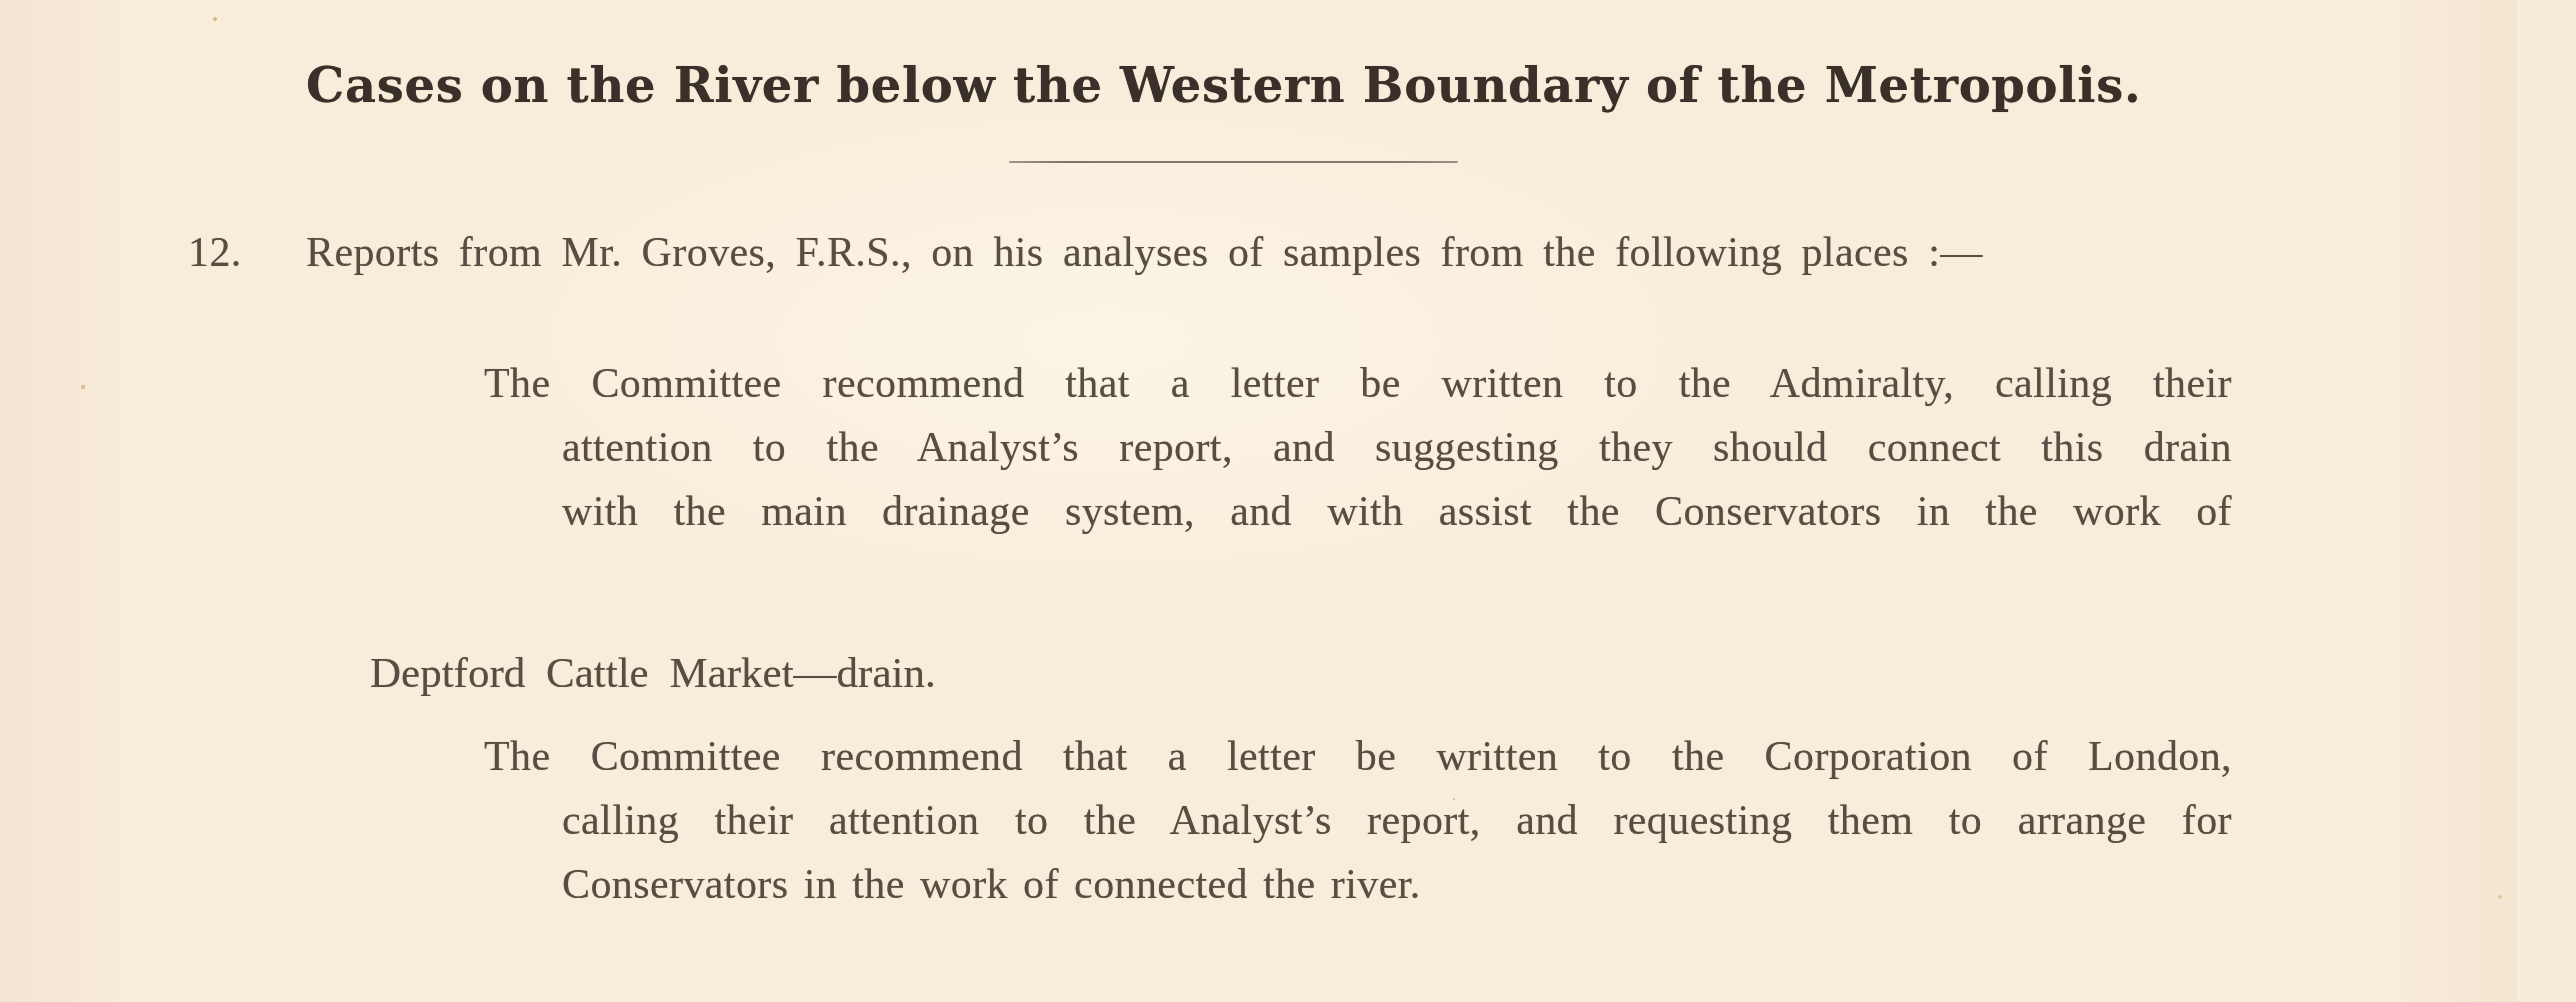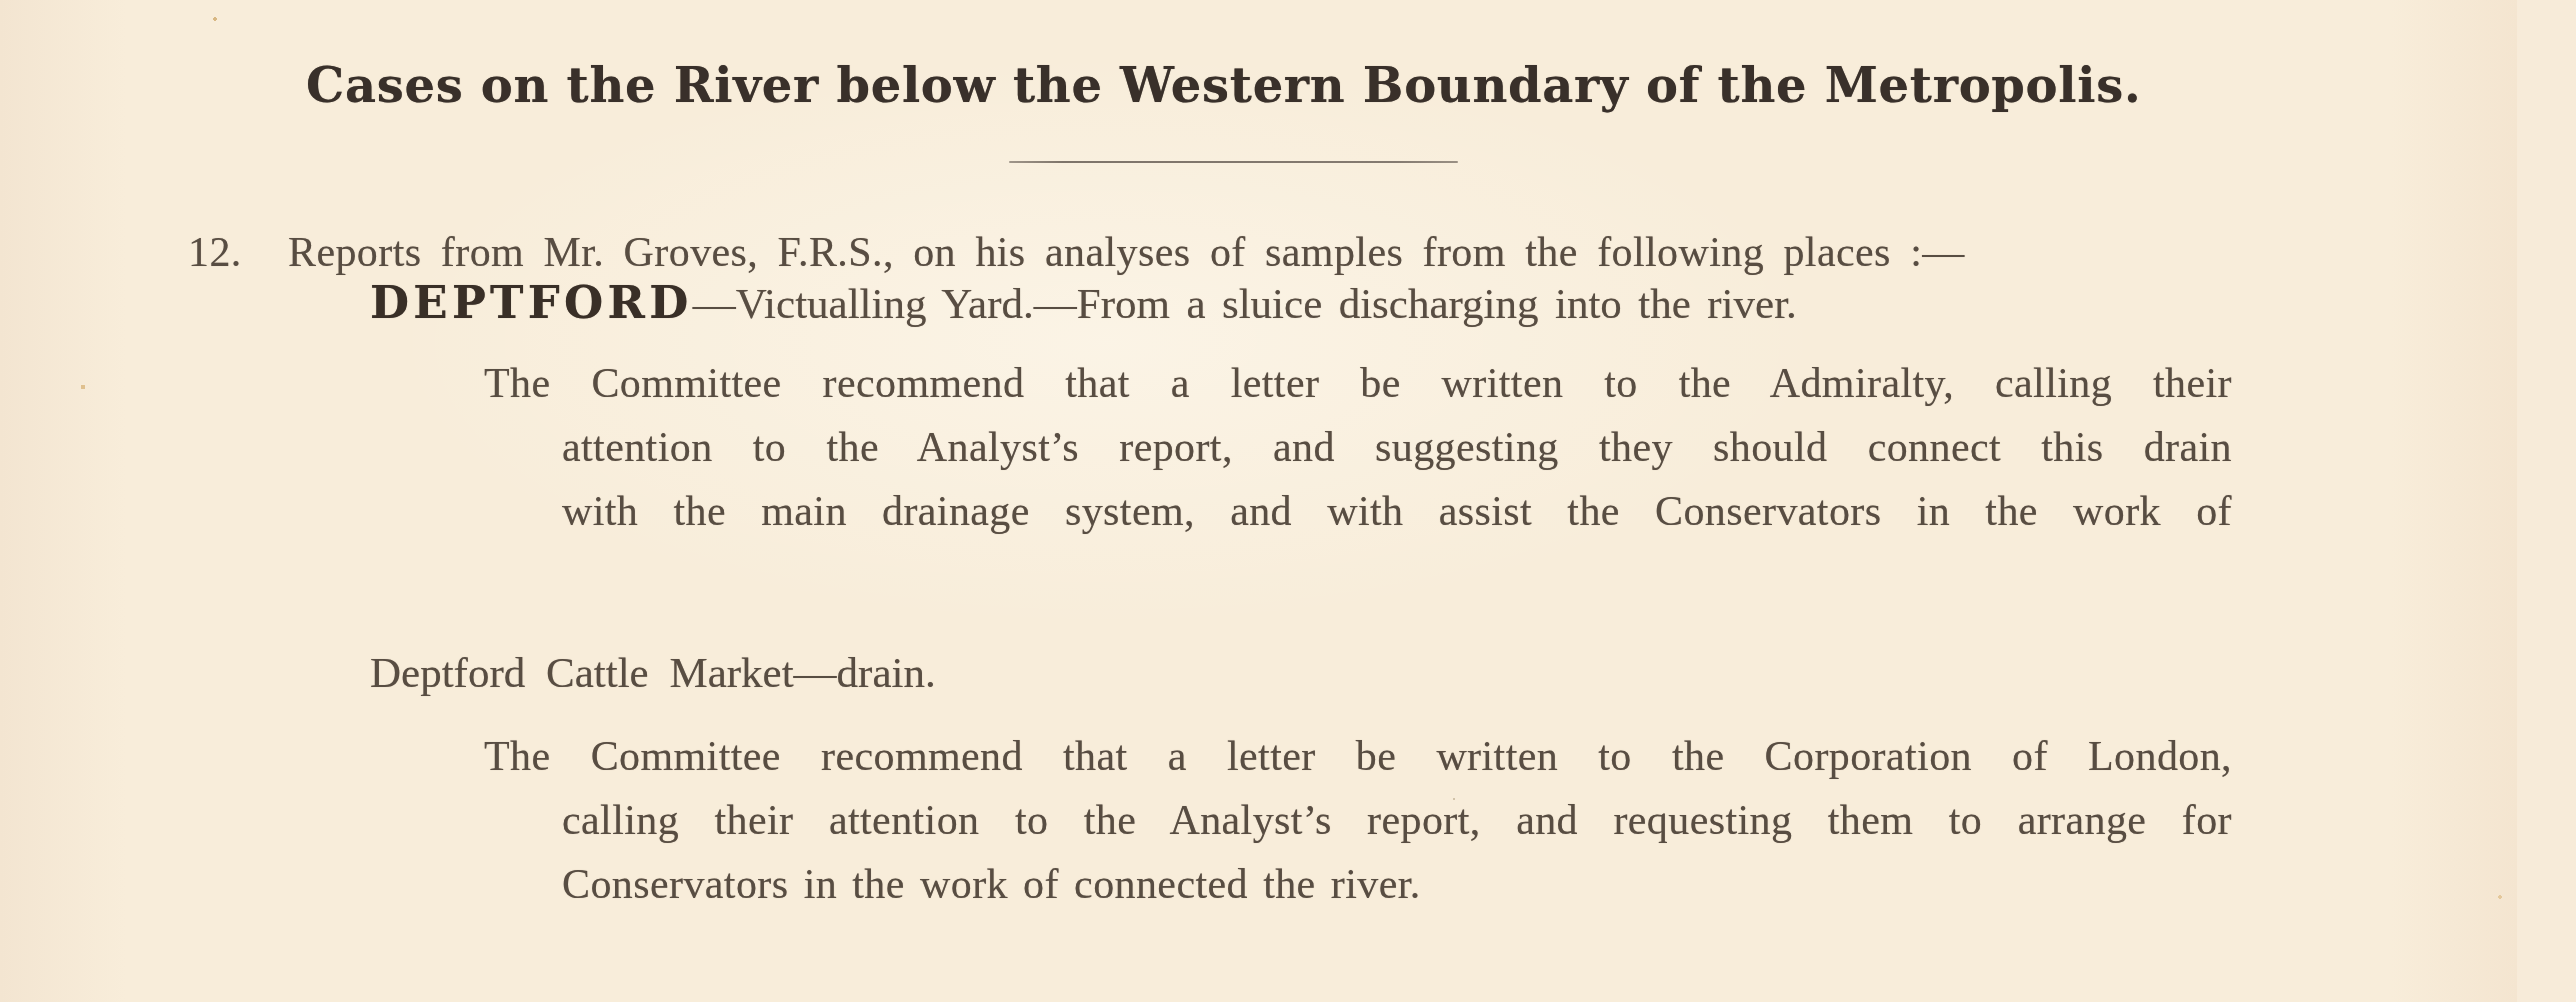--- a/index.html
+++ b/index.html
@@ -27,21 +27,21 @@
     color:#39302a; text-shadow:0 0 0.7px rgba(57,48,42,.6);
     margin:0;
   }
   .rule{
     position:absolute; left:1009px; top:161px; width:449px; height:2.1px;
     background:linear-gradient(90deg,#a0968a, #7e746a 12%, #847a70 86%, #9a9084);
     border-radius:1.4px;
   }
   .bodytext{ font-size:42px; line-height:64px; letter-spacing:0.4px; }
   .item-number{ position:absolute; left:188px; top:220px; white-space:nowrap;text-align:center; }
-  .item-intro{ position:absolute; left:288px; top:220px; white-space:nowrap; word-spacing:8.5px; }
+  .item-intro{ position:absolute; left:306px; top:220px; white-space:nowrap; word-spacing:8.5px; }
   .heading-1{ position:absolute; left:370px; top:276px; white-space:nowrap; }
   .place-bold{
     font-family:"DejaVu Serif", serif; font-weight:700;
     font-size:45px; letter-spacing:4.3px; color:#392f27;
     text-shadow:0 0 0.7px rgba(57,47,39,.6);
   }
   .heading-rest{ font-size:43px; word-spacing:5.7px; }
   .heading-2{ position:absolute; left:370px; top:648px; white-space:nowrap; font-size:43px; word-spacing:10px; }
   .para{ position:absolute; left:562px; width:1670px; }
   .para-1{ top:351px; }
@@ -57,23 +57,20 @@
 <div class="page">
 
   <h1 class="title">Cases on the River below the Western Boundary of the Metropolis.</h1>
 
   <div class="rule"></div>
 
   <div class="item-number bodytext ink">12.</div>
 
   <div class="item-intro bodytext ink">Reports from Mr. Groves, F.R.S., on his analyses of samples from the following places :—</div>
 
-  <div class="heading-1">
-    <span class="place-bold">DEPTFORD</span><span class="heading-rest ink">—Victualling Yard.—From a sluice discharging into the river.</span>
-  </div>
 
   <div class="para para-1 bodytext ink">
     <div class="line first jl">The Committee recommend that a letter be written to the Admiralty, calling their</div>
     <div class="line jl">attention to the Analyst’s report, and suggesting they should connect this drain</div>
     <div class="line jl">with the main drainage system, and with assist the Conservators in the work of</div>
   </div>
 
   <div class="heading-2 ink">
     <span>Deptford Cattle Market</span><span>—drain.</span>
   </div>

